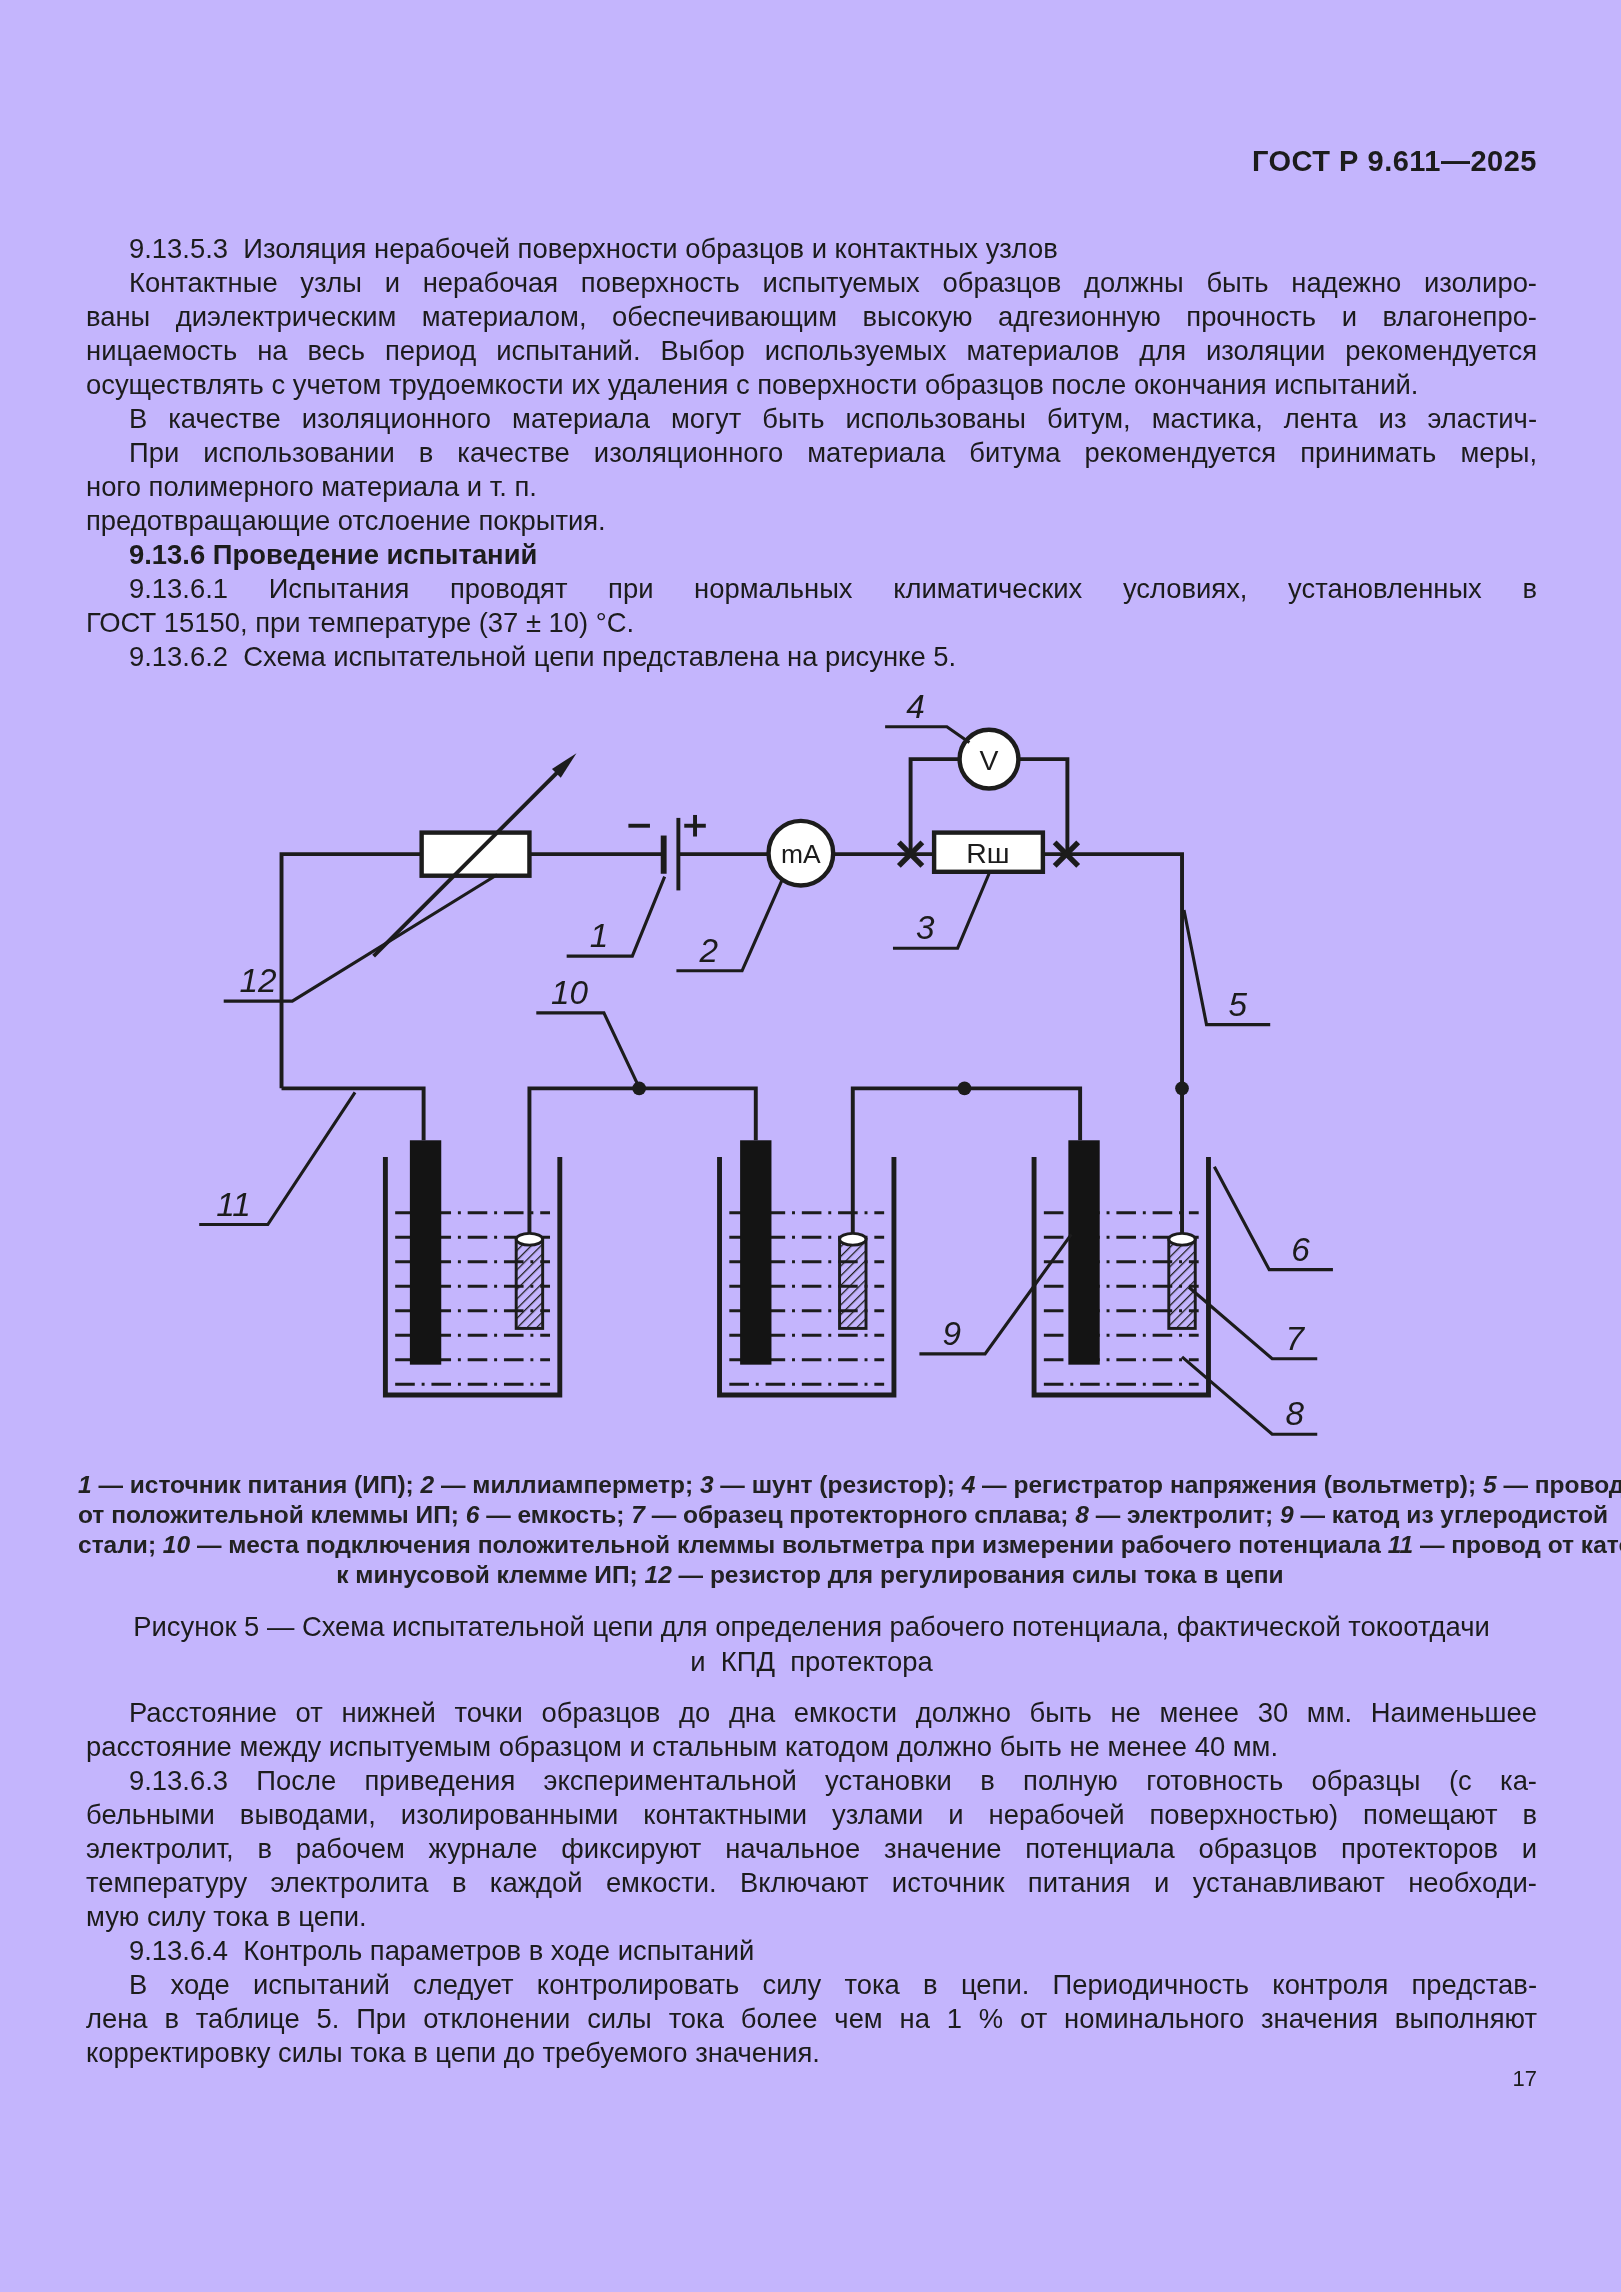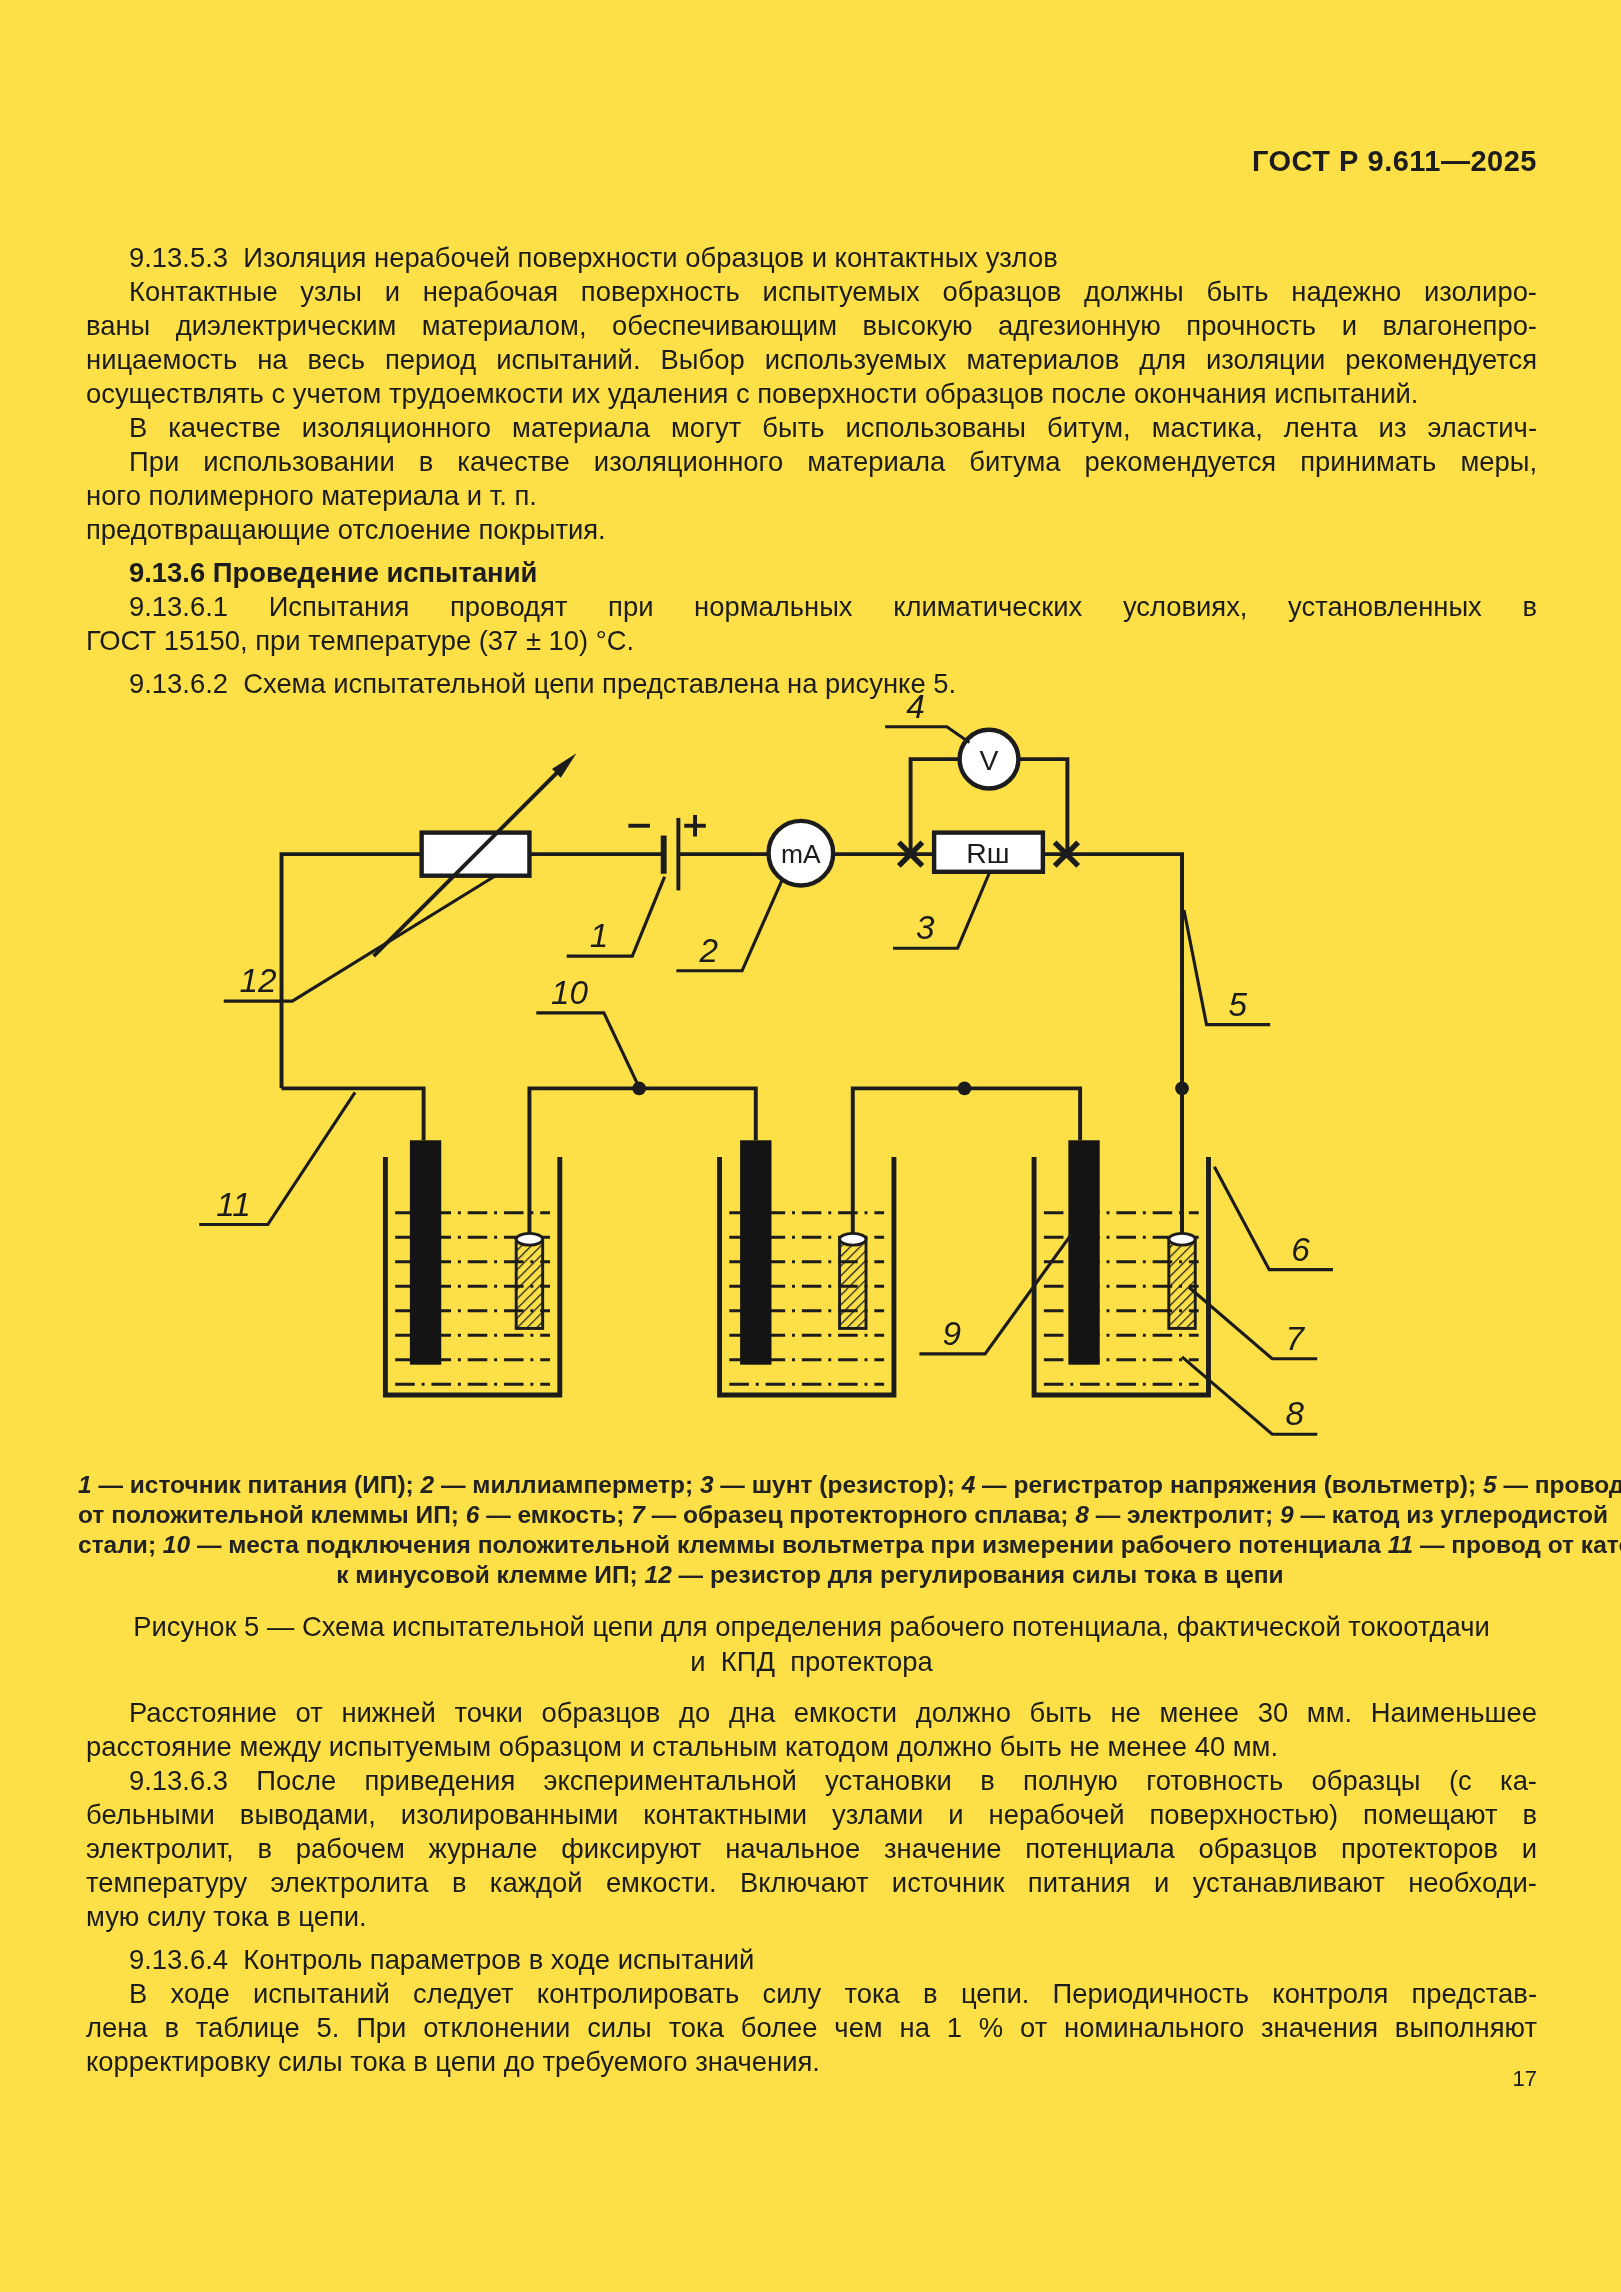--- a/index.html
+++ b/index.html
@@ -1,36 +1,36 @@
 <!DOCTYPE html>
 <html><head>
 <meta charset="utf-8">
 <style>
   html,body{margin:0;padding:0;background:#777;}
   .page{
     position:relative;
     width:1621px;height:2293px;
-    background:#fde047;
+    background:#c4b5fd;
     font-family:"Liberation Sans","DejaVu Sans",sans-serif;
     color:#1c1c1c;
     overflow:hidden;
   }
   .doc-header{
     position:absolute;top:145px;left:86px;width:1451px;
     text-align:right;font-weight:bold;font-size:29px;letter-spacing:0.5px;
   }
   .textblock{
     position:absolute;left:86px;width:1451px;
     font-size:27.4px;
   }
   #body-top{top:232px;}
   #body-bottom{top:1696px;}
   .line{height:34px;line-height:34px;white-space:nowrap;}
   .line.just{text-align:justify;text-align-last:justify;white-space:normal;height:34px;overflow:hidden;}
-  .line.pre{white-space:pre;margin-top:9px;}
+  .line.pre{white-space:pre;}
   .line.ind{padding-left:43px;}
   .line.just.ind{padding-left:0;text-indent:43px;}
   .line.bold{font-weight:bold;}
   .figure-wrap{position:absolute;left:93px;top:667px;width:1353px;height:779px;}
   .caption{
     position:absolute;left:78px;top:1470px;width:1464px;
     font-size:24.5px;color:#222;
   }
   .caption .cap-line{height:30px;line-height:30px;text-align:center;white-space:pre;font-weight:bold;}
   .caption i{font-style:italic;}

